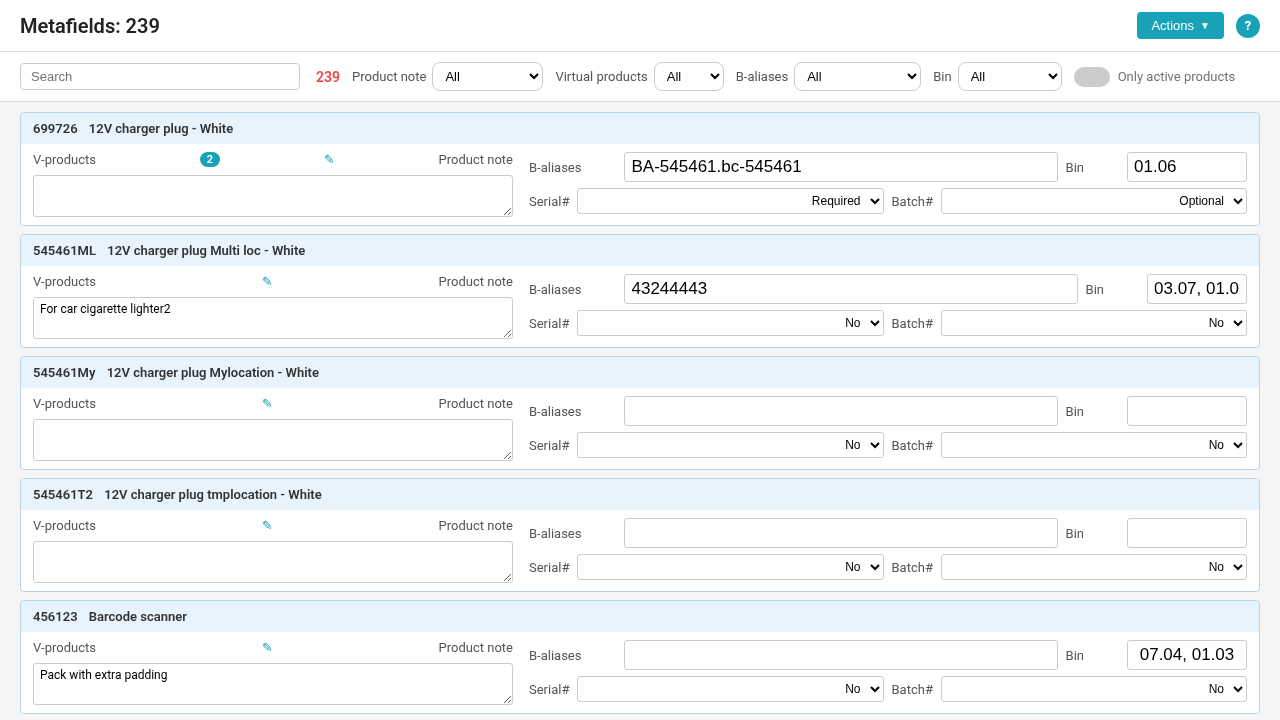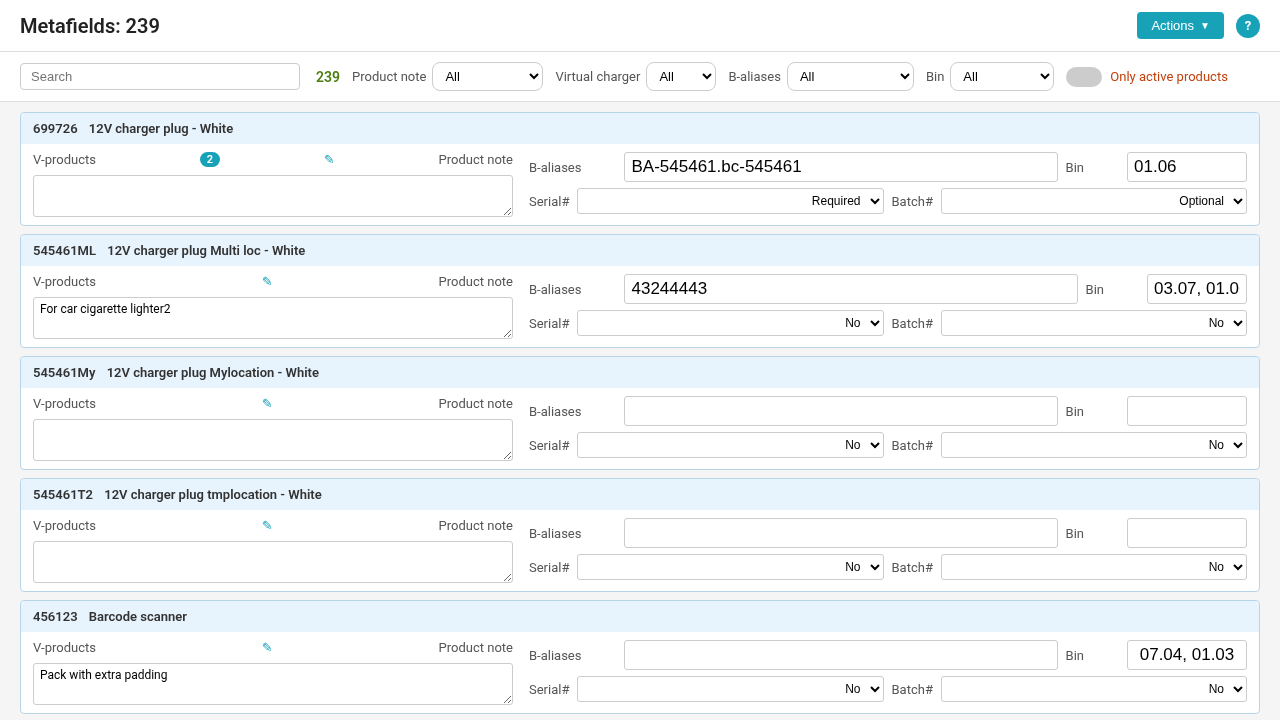--- a/index.html
+++ b/index.html
@@ -11,29 +11,29 @@
     
     .actions-btn { background: #17a2b8; color: #fff; border: none; border-radius: 4px; padding: 6px 14px; cursor: pointer; font-size: 13px; display: flex; align-items: center; gap: 6px; }
     .actions-btn::after { content: '▼'; font-size: 10px; }
     
     .help-icon { width: 24px; height: 24px; border-radius: 50%; background: #17a2b8; color: #fff; display: flex; align-items: center; justify-content: center; font-size: 13px; font-weight: bold; cursor: pointer; }
     
     .toolbar { display: flex; align-items: center; gap: 12px; padding: 10px 20px; background: #fff; border-bottom: 1px solid #ddd; flex-wrap: wrap; }
     
     .search-input { border: 1px solid #ccc; border-radius: 4px; padding: 5px 10px; font-size: 13px; width: 280px; outline: none; }
     
-    .count-badge { font-size: 14px; font-weight: 600; color: #4d7c0f; margin-left: 4px; }
+    .count-badge { font-size: 14px; font-weight: 600; color: #ef4444; margin-left: 4px; }
     
     .filter-group { display: flex; align-items: center; gap: 6px; }
     .filter-label { font-size: 13px; color: #555; }
     .filter-select { border: 1px solid #ccc; border-radius: 8px; padding: 5px 8px; font-size: 13px; background: #fff; cursor: pointer; min-width: 70px; }
     
     .toggle-group { display: flex; align-items: center; gap: 8px; }
     .toggle { width: 36px; height: 20px; background: #ccc; border-radius: 10px; cursor: pointer; position: relative; }
-    .toggle-label { font-size: 13px; color: #c2410c; }
+    .toggle-label { font-size: 13px; color: #737373; }
     
     .main { padding: 10px 20px; }
     
     .product-block { border: 1px solid #b8d4e8; border-radius: 4px; margin-bottom: 8px; background: #fff; }
     .product-header { background: #e8f4fd; padding: 8px 12px; border-radius: 4px 4px 0 0; display: flex; align-items: center; gap: 8px; font-weight: 600; font-size: 13px; color: #333; }
     
     .product-body { padding: 8px 12px 8px 12px; display: flex; gap: 16px; align-items: flex-start; }
     
     .left-col { display: flex; flex-direction: column; gap: 4px; min-width: 480px; flex: 1; }
     .right-col { display: flex; flex-direction: column; gap: 6px; flex: 1.5; }
@@ -64,21 +64,21 @@
   <span class="count-badge">239</span>
 
   <div class="filter-group">
     <span class="filter-label">Product note</span>
     <select class="filter-select">
       <option>All</option><option>With note</option><option>Without note</option>
     </select>
   </div>
 
   <div class="filter-group">
-    <span class="filter-label">Virtual charger</span>
+    <span class="filter-label">Virtual products</span>
     <select class="filter-select">
       <option>All</option><option>Yes</option><option>No</option>
     </select>
   </div>
 
   <div class="filter-group">
     <span class="filter-label">B-aliases</span>
     <select class="filter-select">
       <option>All</option><option>With aliases</option><option>Without aliases</option>
     </select>

